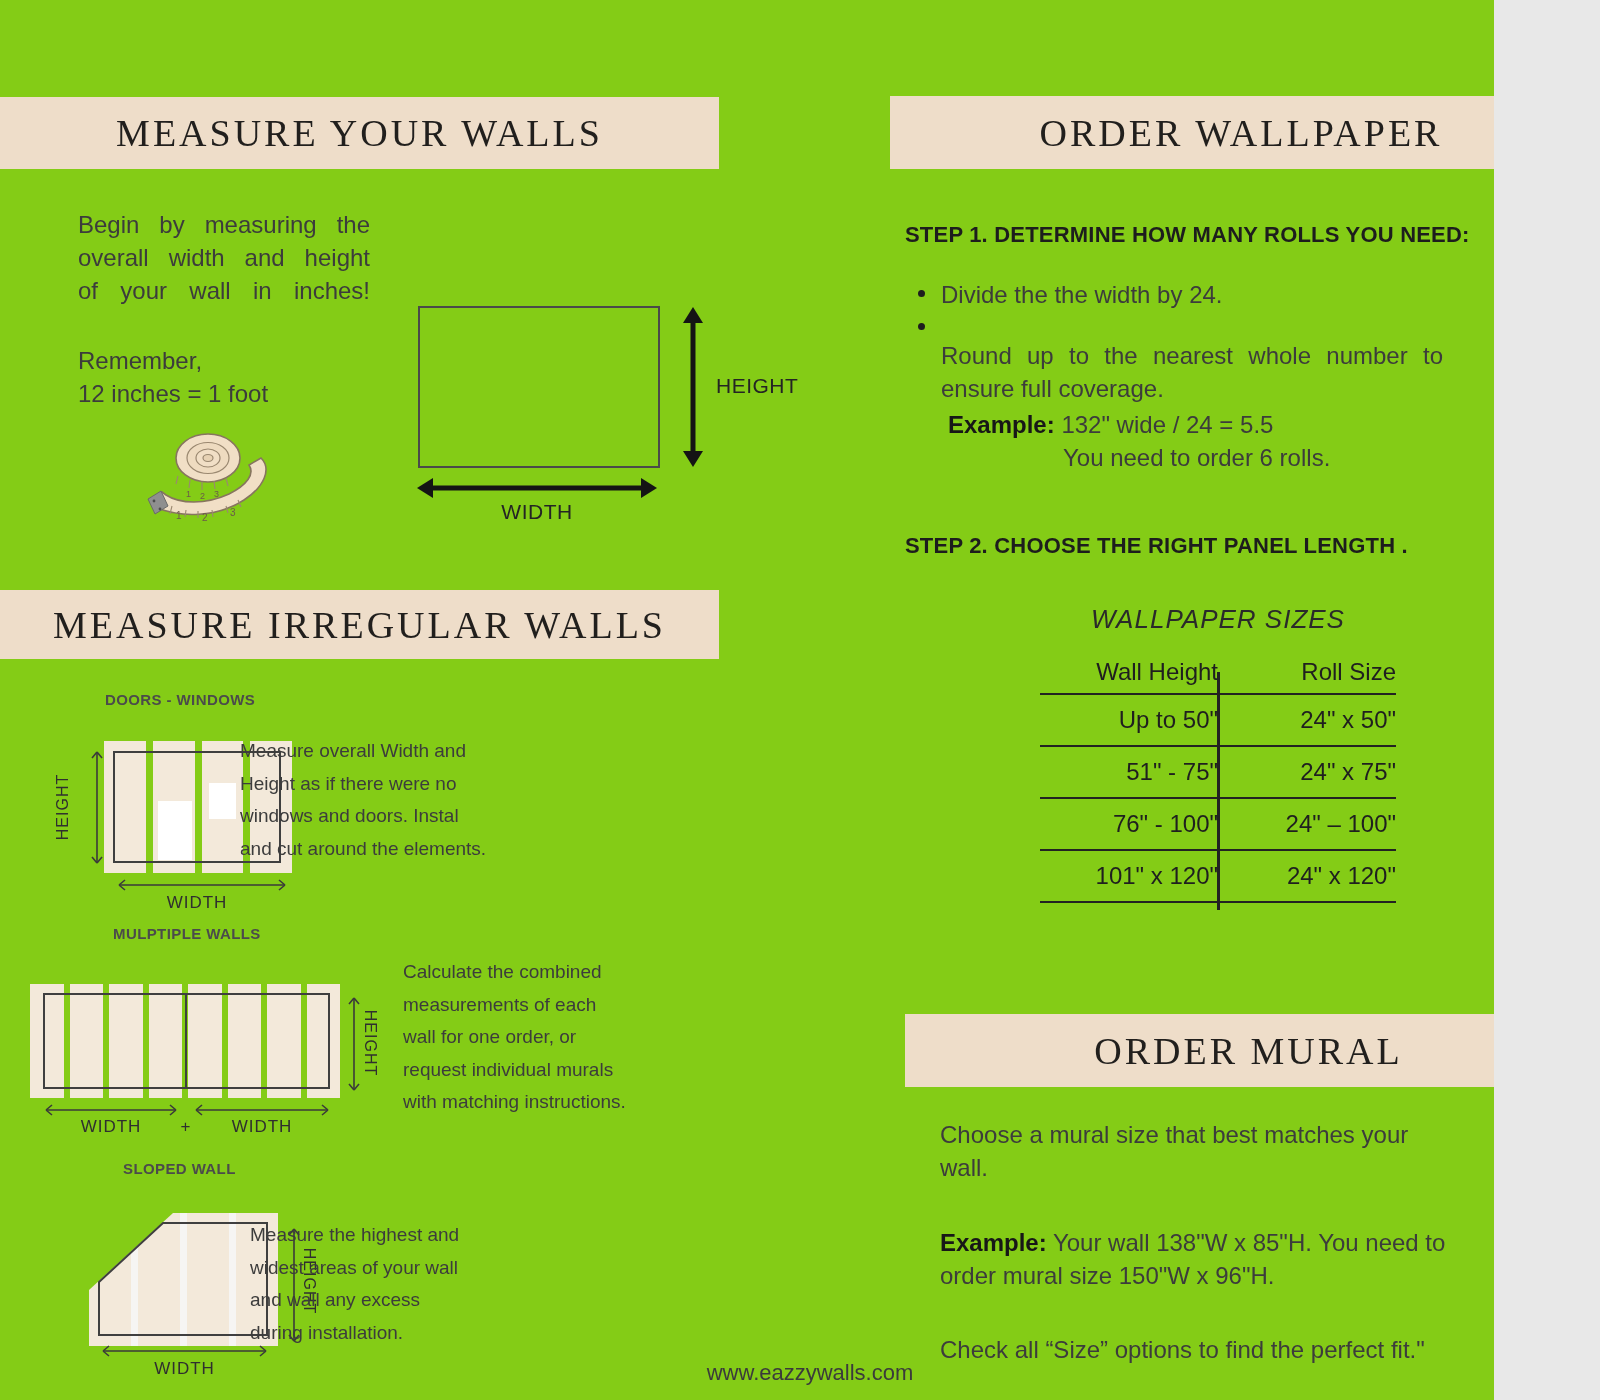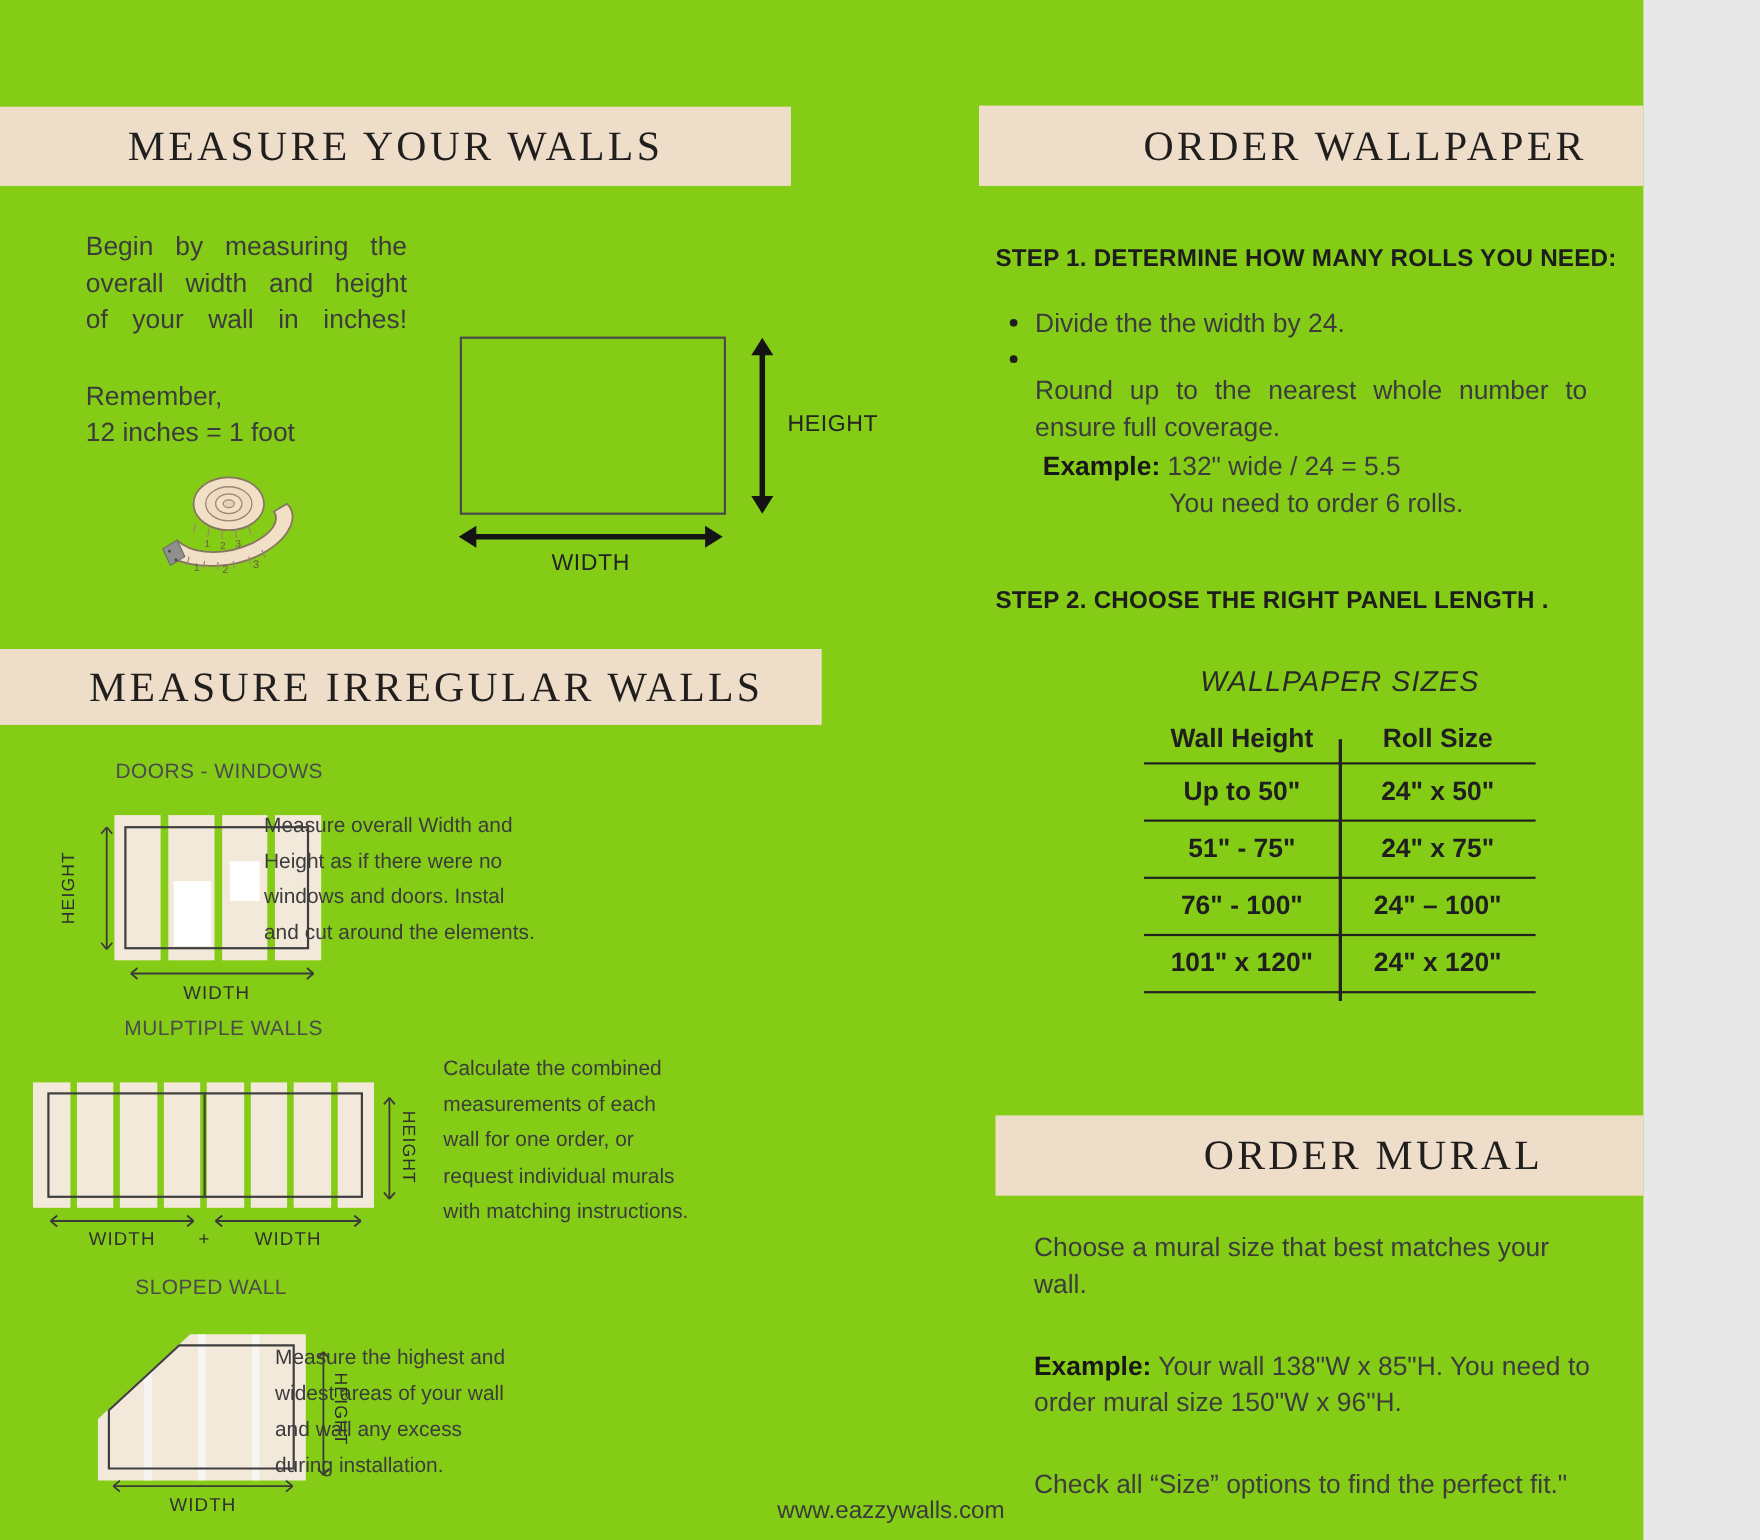--- a/index.html
+++ b/index.html
@@ -8,32 +8,32 @@
     font-family:"Liberation Sans",sans-serif;color:#3a3a3a;overflow:hidden;
   }
   .abs{position:absolute;}
   .bar{
     background:#eeddc9;display:flex;align-items:center;justify-content:center;
     font-family:"Liberation Serif",serif;font-size:38px;letter-spacing:3px;
     color:#211f1d;white-space:nowrap;
   }
   .body-text{font-size:19px;line-height:32.5px;color:#3c3c3c;white-space:pre-line;}
   .body-text-lg{font-size:24px;line-height:33px;color:#3c3c3c;white-space:pre-line;}
-  .sublabel{font-size:19px;font-weight:normal;color:#4b4b4b;letter-spacing:.4px;white-space:nowrap;}
+  .sublabel{font-size:15px;font-weight:bold;color:#4b4b4b;letter-spacing:.4px;white-space:nowrap;}
   .step-heading{font-size:22px;font-weight:bold;color:#1d1d1d;letter-spacing:.2px;white-space:nowrap;}
   .dim-label{font-size:17px;color:#2f2f2f;letter-spacing:1px;white-space:nowrap;}
   .dim-label-lg{font-size:21px;color:#242424;letter-spacing:.5px;white-space:nowrap;}
   .rot{display:flex;align-items:center;justify-content:center;width:80px;height:20px;}
   .panelrow{display:flex;}
   .panelrow > div{flex:1;background:#f3e9da;}
   .outline{border:2px solid #3f3f3f;background:transparent;}
   .whiterect{background:#ffffff;}
   .tbl{font-size:24px;color:#1f1f1f;}
   .tbl-row{display:grid;grid-template-columns:178px 178px;align-items:center;
-    border-bottom:2px solid #222;text-align:center;font-weight:bold;}
+    border-bottom:2px solid #222;text-align:right;}
   .justify{text-align:justify;}
   .justify-all{text-align:justify;text-align-last:justify;}
   .bullet-dot{width:7px;height:7px;border-radius:50%;background:#1e1e1e;margin-top:12px;flex:none;}
   .bullet-item{display:flex;gap:16px;}
   svg{display:block;}
 </style>
 </head>
 <body>
 
 <div id="canvas">
@@ -77,21 +77,21 @@
   </svg>
   <div class="abs dim-label-lg" style="left:716px;top:374px;">HEIGHT</div>
 
   <svg class="abs" style="left:416px;top:473px;" width="242" height="30" viewBox="0 0 242 30">
     <line x1="13" y1="15" x2="229" y2="15" stroke="#141414" stroke-width="5"></line>
     <polygon points="1,15 17,5 17,25" fill="#141414"></polygon>
     <polygon points="241,15 225,5 225,25" fill="#141414"></polygon>
   </svg>
   <div class="abs dim-label-lg" style="left:418px;top:500px;width:238px;text-align:center;">WIDTH</div>
 
-  <div class="abs bar" style="left:0;top:590px;width:719px;height:69px;padding-left:28px;">
+  <div class="abs bar" style="left:0;top:590px;width:719px;height:69px;">
     <span>MEASURE IRREGULAR WALLS</span>
   </div>
 
   <div class="abs sublabel" style="left:105px;top:691px;">DOORS - WINDOWS</div>
 
   <div class="abs panelrow" style="left:104px;top:741px;width:188px;height:132px;gap:7px;">
     <div></div>
       <div></div>
     <div></div>
       <div></div>

